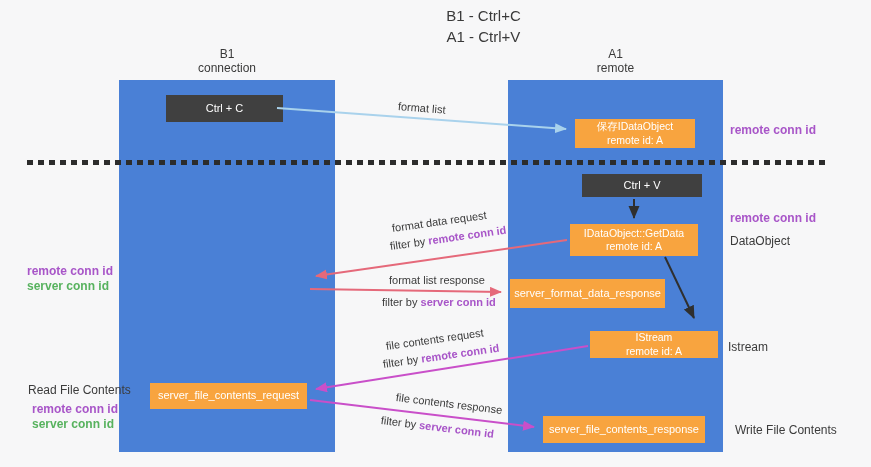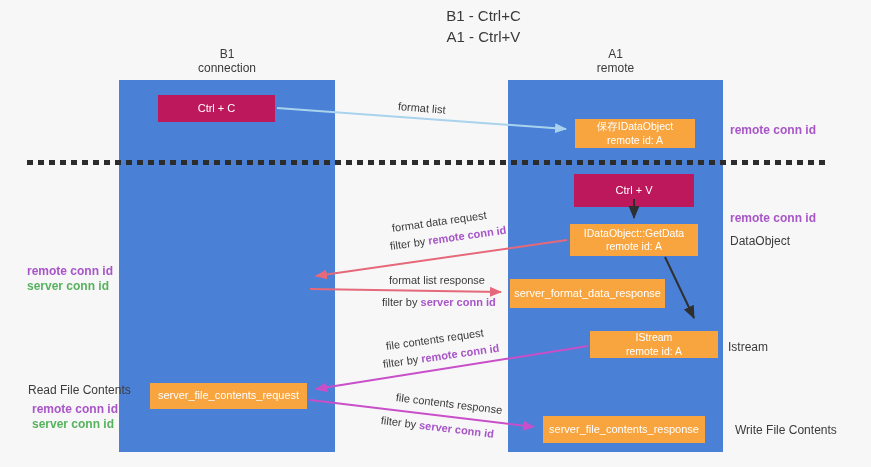--- a/index.html
+++ b/index.html
@@ -11,21 +11,21 @@
   }
   .abs{position:absolute;}
   .title-line{width:871px;text-align:center;font-size:15px;color:#3a3a3a;padding-left:48px;}
   .lane-header{text-align:center;font-size:12px;color:#3a3a3a;line-height:1.15;}
   .lane-rect{background:#4a80d6;}
   .node{
     display:flex;flex-direction:column;align-items:center;justify-content:center;
     color:#ffffff;font-size:11px;text-align:center;line-height:1.25;
   }
   .node.orange{background:#f8a43f;}
-  .node.green{background:#be185d;}
+  .node.green{background:#404040;margin-left:8px;}
   .node .l2{font-size:10.5px;}
   .edge-label{font-size:11px;color:#3b3b3b;white-space:nowrap;transform-origin:left center;}
   .purple{color:#a855c8;font-weight:bold;}
   .side-label{font-size:12px;white-space:nowrap;}
   .side-label.bold-purple{color:#a855c8;font-weight:bold;}
   .side-label.bold-green{color:#57b25e;font-weight:bold;}
   .dashed-line{
     height:5px;
     background:repeating-linear-gradient(90deg,#2c2c2c 0 6px,rgba(0,0,0,0) 6px 11px);
   }
@@ -55,21 +55,21 @@
 
   <div class="abs node green" style="left:158px;top:95px;width:117px;height:27px;">
     <div>Ctrl + C</div>
   </div>
 
   <div class="abs node orange" style="left:575px;top:119px;width:120px;height:29px;align-items:center;">
     <div class="l2">保存IDataObject</div>
     <div class="l2">remote id: A</div>
   </div>
 
-  <div class="abs node green" style="left:574px;top:174px;width:120px;height:33px;">
+  <div class="abs node green" style="left:574px;top:174px;width:120px;height:23px;">
     <div>Ctrl + V</div>
   </div>
 
   <div class="abs node orange" style="left:570px;top:224px;width:128px;height:32px;">
     <div class="l2">IDataObject::GetData</div>
     <div class="l2">remote id: A</div>
   </div>
 
 
   <div class="abs node orange" style="left:510px;top:279px;width:155px;height:29px;">

